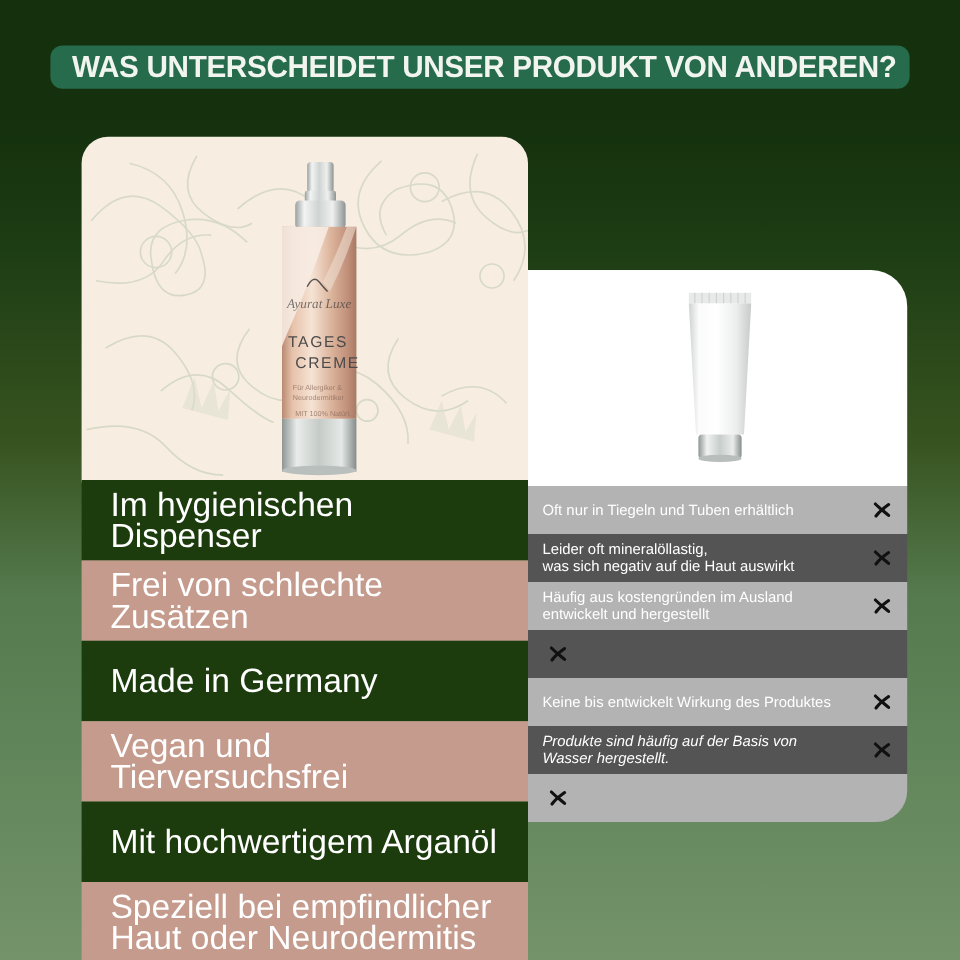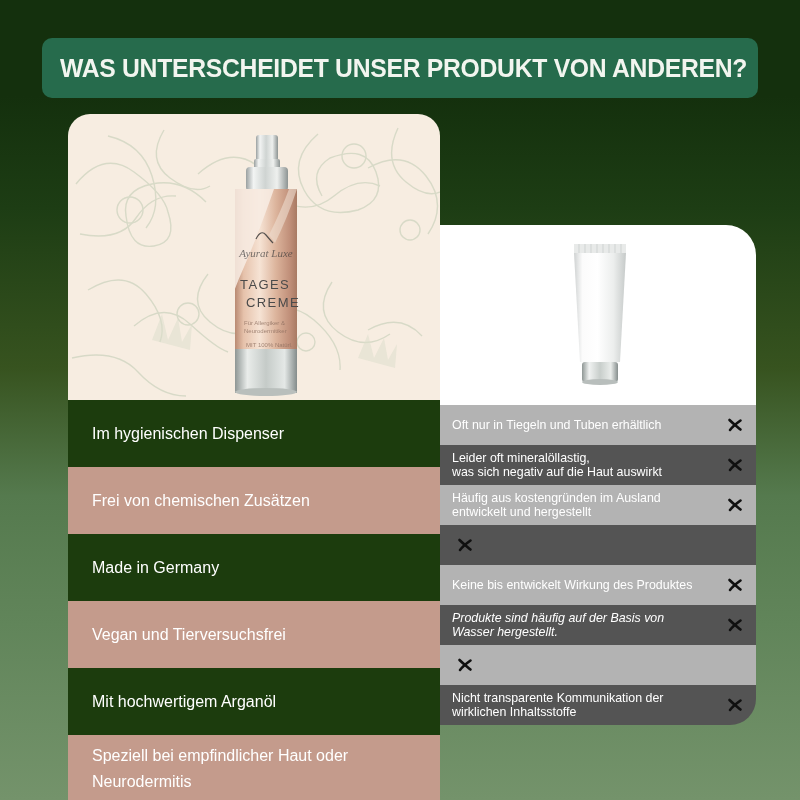--- a/index.html
+++ b/index.html
@@ -7,21 +7,21 @@
   body {
     font-family:"Liberation Sans", sans-serif;
     background:linear-gradient(180deg,
       #14300d 0%, #14300d 12%, #1d3d14 26%,
       #37531f 46%, #557a4e 62%, #61855a 78%, #74936b 100%);
     position:relative;
   }
 
   
   #header-banner{
-    position:absolute; left:42px; top:38px; width:716px; height:60px;
+    position:absolute; left:42px; top:38px; width:716px; height:36px;
     background:#266b4c; border-radius:10px;
     display:flex; align-items:center; padding-left:18px;
   }
   #header-banner .title{
     color:#f2f5ef; font-size:25.5px; font-weight:bold;
     letter-spacing:-0.3px; white-space:nowrap;
     transform:scaleX(0.97); transform-origin:left center;
   }
 
   
@@ -48,21 +48,21 @@
 
   
   #left-rows{
     position:absolute; left:68px; top:400px; width:372px; height:400px;
   }
   .lrow{
     height:67px; display:flex; align-items:center;
     padding-left:24px; padding-right:12px;
   }
   .lrow .ltext{
-    color:#ffffff; font-size:16px; line-height:26px; font-weight:400;
+    color:#ffffff; font-size:28px; line-height:26px; font-weight:400;
   }
   .lrow.green{ background:#1c3c0d; }
   .lrow.rose { background:#c49b8c; }
 
   
   #right-rows{
     position:absolute; left:440px; top:405px; width:316px; height:320px;
   }
   .rrow{
     height:40px; display:flex; align-items:center;
@@ -203,21 +203,21 @@
   <path d="M16 13 L68 13 L62 122 L22 122 Z" fill="url(#tubeG)"></path>
   <rect x="24" y="122" width="36" height="20" rx="3" fill="url(#tcapG)"></rect>
   <ellipse cx="42" cy="142" rx="18" ry="3" fill="#b8bebc"></ellipse>
 </svg>
 
 <div id="left-rows">
   <div class="lrow green">
     <span class="ltext">Im hygienischen Dispenser</span>
   </div>
   <div class="lrow rose">
-    <span class="ltext">Frei von chemischen Zusätzen</span>
+    <span class="ltext">Frei von schlechte Zusätzen</span>
   </div>
   <div class="lrow green">
     <span class="ltext">Made in Germany</span>
   </div>
   <div class="lrow rose">
     <span class="ltext">Vegan und Tierversuchsfrei</span>
   </div>
   <div class="lrow green">
     <span class="ltext">Mit hochwertigem Arganöl</span>
   </div>
@@ -298,25 +298,13 @@
   <div class="rrow light">
     <span class="xmark">
       <svg width="18" height="18" viewBox="0 0 18 18">
           <g stroke="#111" stroke-width="2.6" stroke-linecap="round">
         <path d="M3.5 4 C7 7.5 11 10.5 14.5 13.5"></path>
             <path d="M14.5 4.5 C11 7 7 10 4 14"></path>
           </g>
         </svg>
     </span>
   </div>
-  <div class="rrow dark">
-    <span class="rtext" style="white-space:pre-line;">Nicht transparente Kommunikation der
-wirklichen Inhaltsstoffe</span>
-    <span class="xmark">
-      <svg width="18" height="18" viewBox="0 0 18 18">
-          <g stroke="#111" stroke-width="2.6" stroke-linecap="round">
-        <path d="M3.5 4 C7 7.5 11 10.5 14.5 13.5"></path>
-            <path d="M14.5 4.5 C11 7 7 10 4 14"></path>
-          </g>
-        </svg>
-    </span>
-  </div>
 </div>
 
 </body></html>

